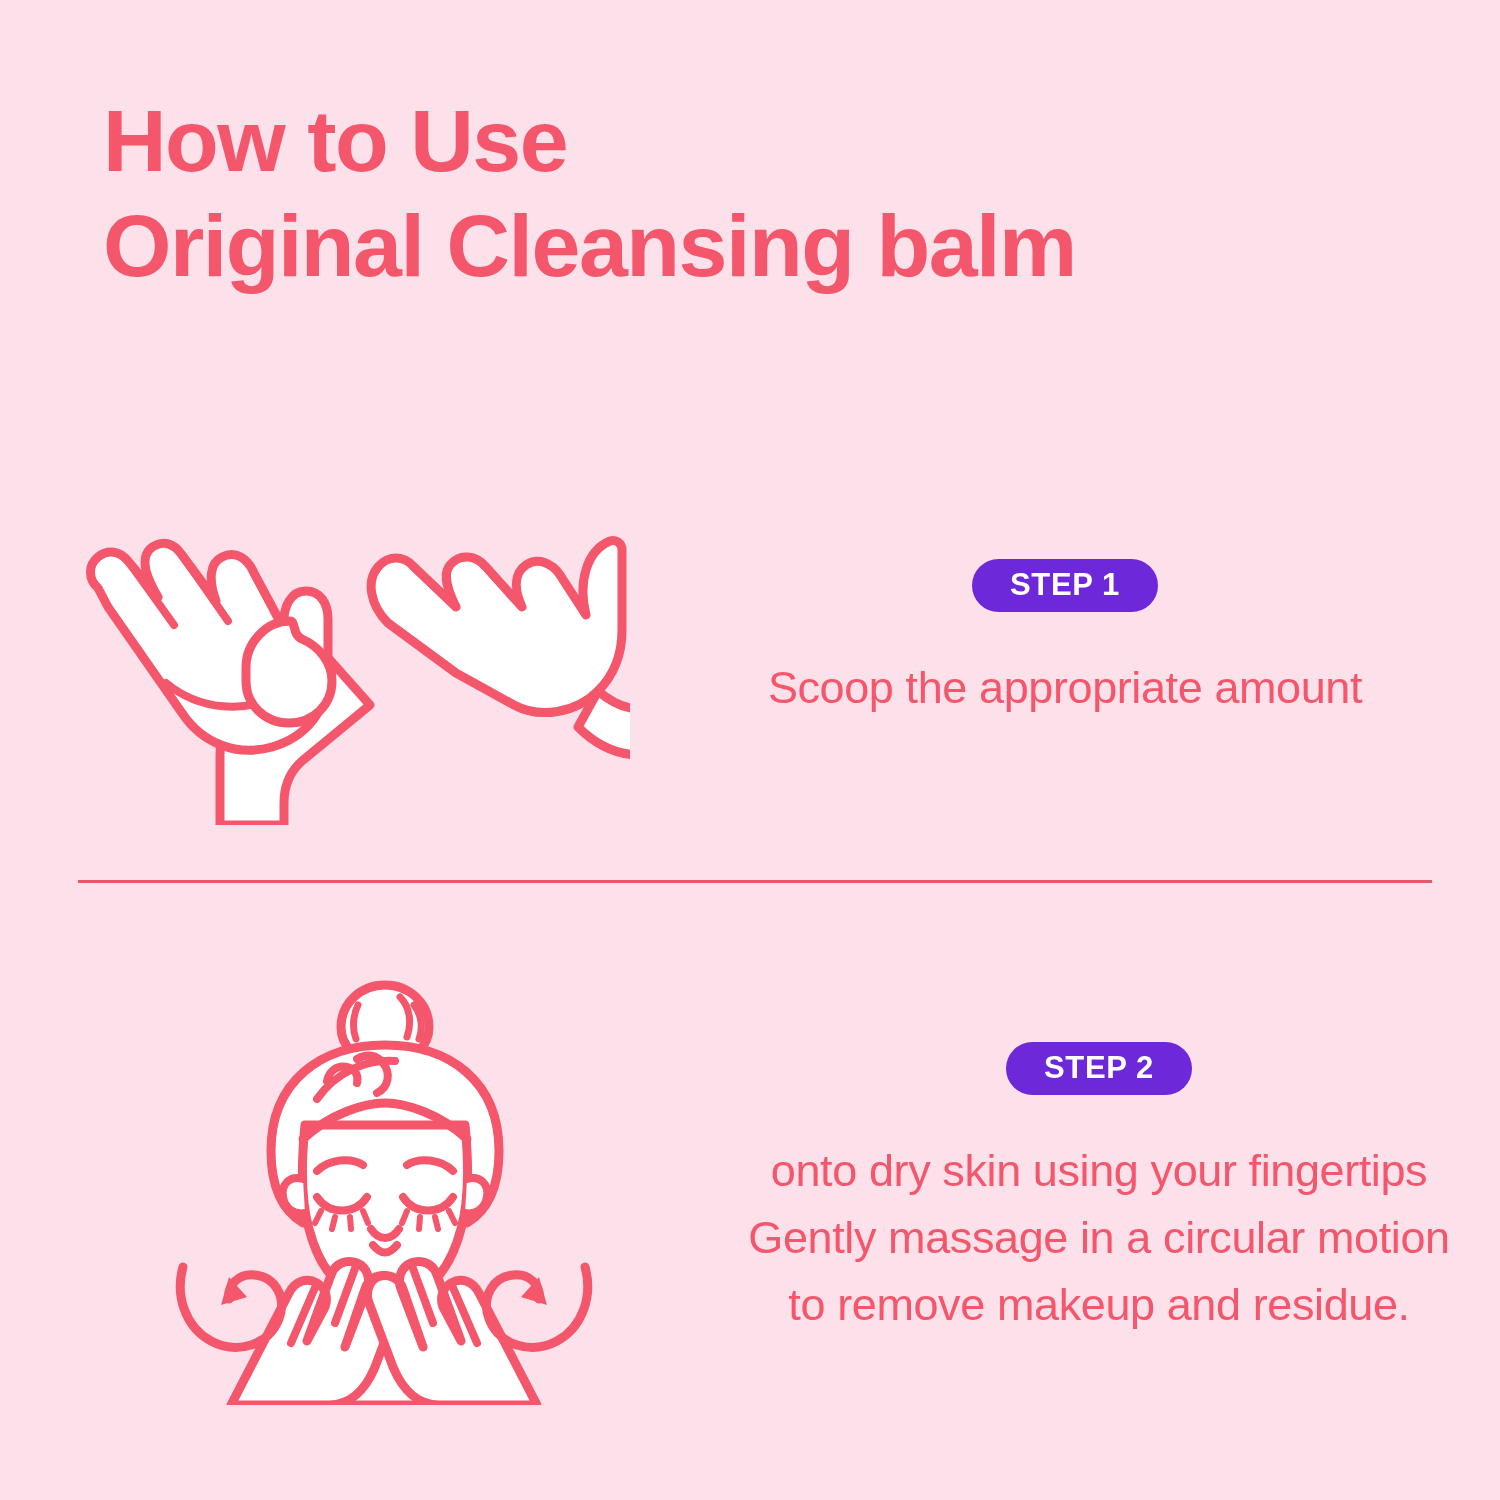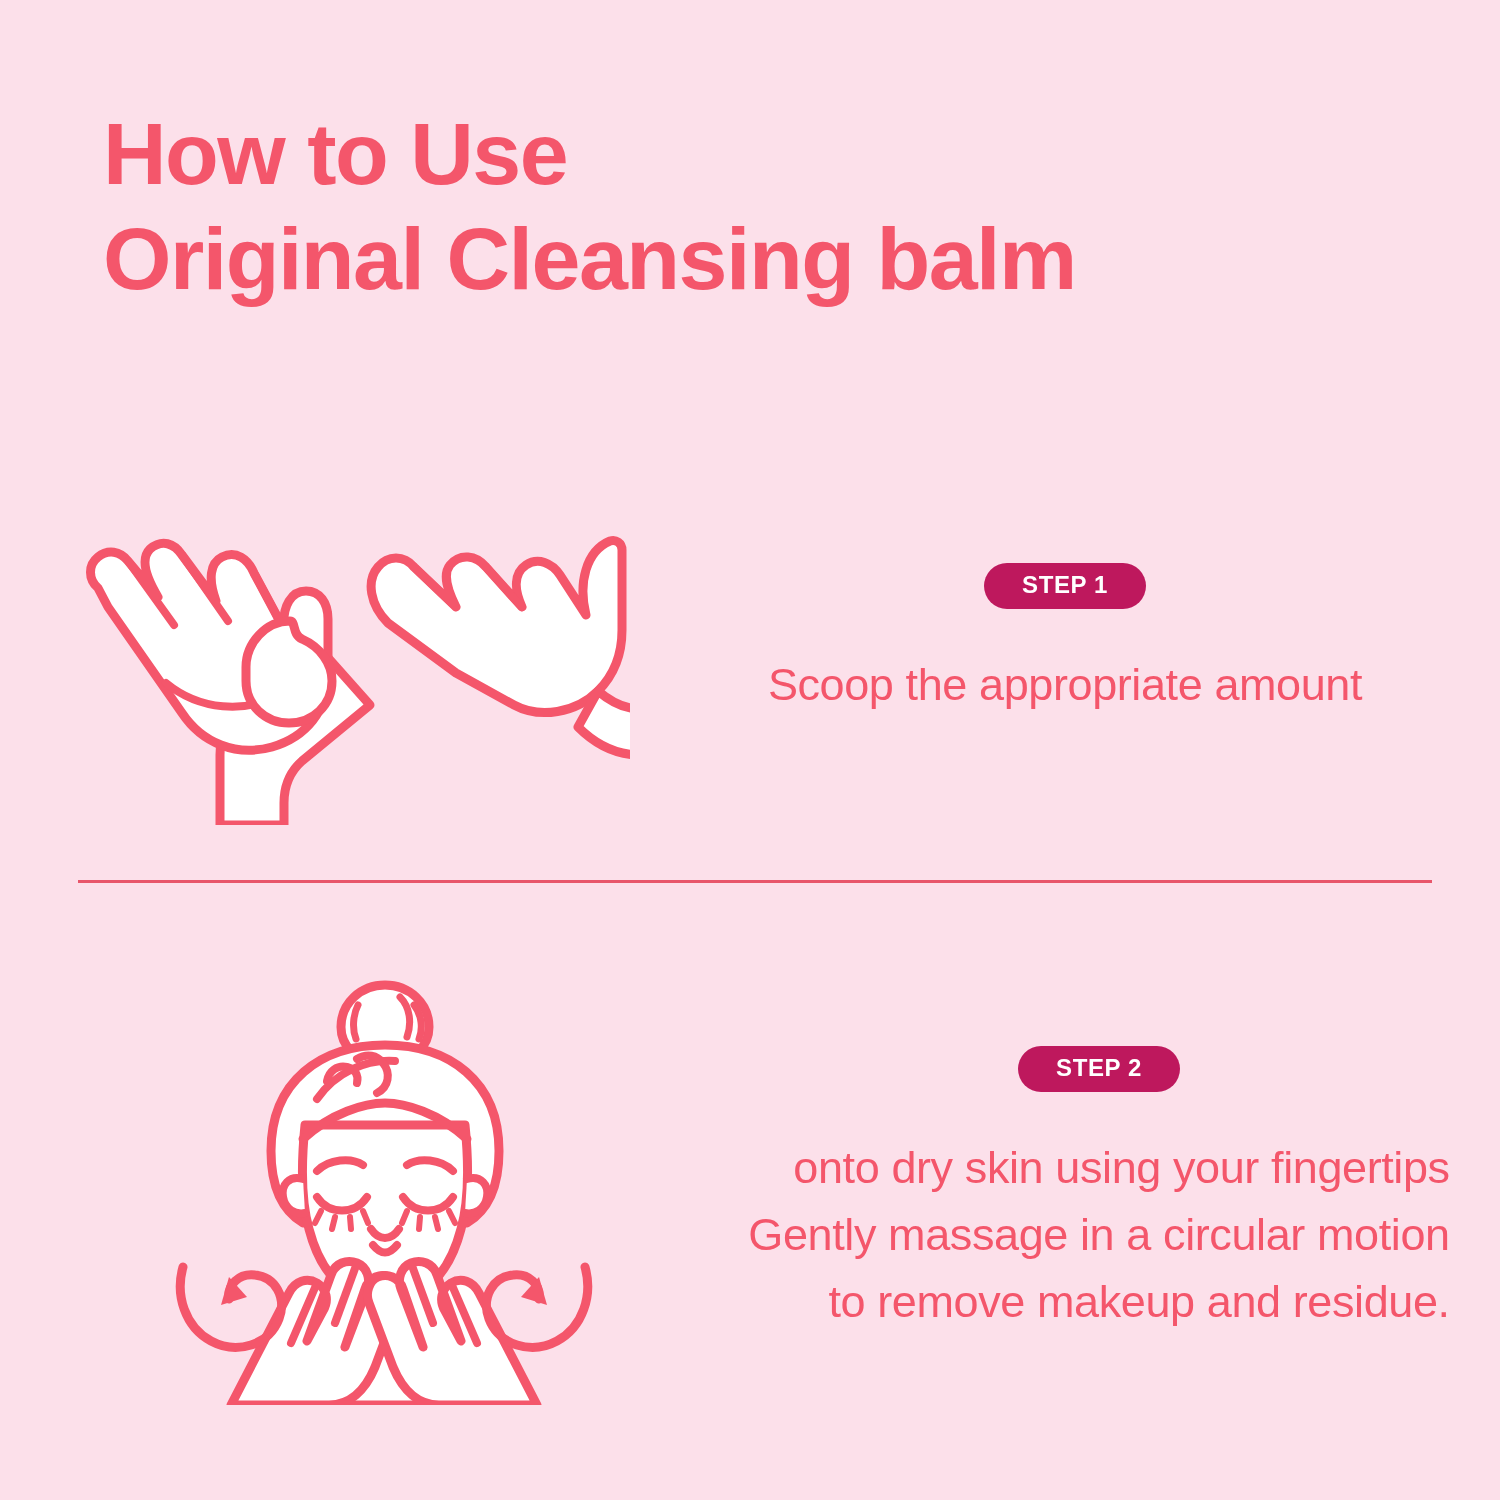--- a/index.html
+++ b/index.html
@@ -13,21 +13,21 @@
     height: 1500px;
     background: #FCE0EA;
     overflow: hidden;
     font-family: "Liberation Sans", sans-serif;
   }
 
   
   #heading {
     position: absolute;
     left: 103px;
-    top: 101px;
+    top: 88px;
     width: 1200px;
   }
   #heading .hline {
     display: block;
     color: #F4566B;
     font-size: 88px;
     font-weight: 700;
     line-height: 105px;
     letter-spacing: -1.5px;
     white-space: nowrap;
@@ -54,37 +54,37 @@
   .text-col {
     width: 800px;
     display: flex;
     flex-direction: column;
     align-items: center;
     padding-right: 70px;
     box-sizing: border-box;
   }
 
   .step-badge {
-    background: #be185d;
+    background: #6d28d9;
     color: #ffffff;
-    font-size: 24px;
+    font-size: 31px;
     font-weight: 700;
     letter-spacing: 0.6px;
     border-radius: 999px;
     padding: 10px 38px 12px 38px;
     line-height: 1;
     display: inline-block;
   }
 
   .step-text {
     margin-top: 42px;
     color: #F4566B;
     font-size: 45px;
     line-height: 67px;
-    text-align: right;
+    text-align: center;
     font-weight: 400;
     letter-spacing: -0.4px;
   }
   .step-text .tline { display: block; white-space: nowrap; }
 
   
   #divider {
     position: absolute;
     left: 78px;
     top: 880px;

